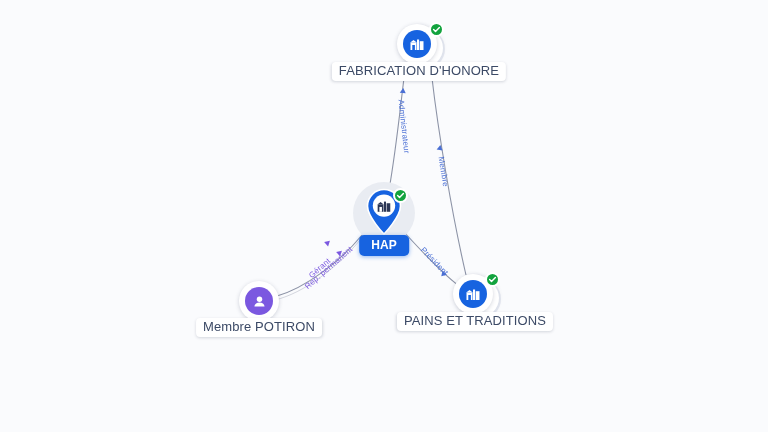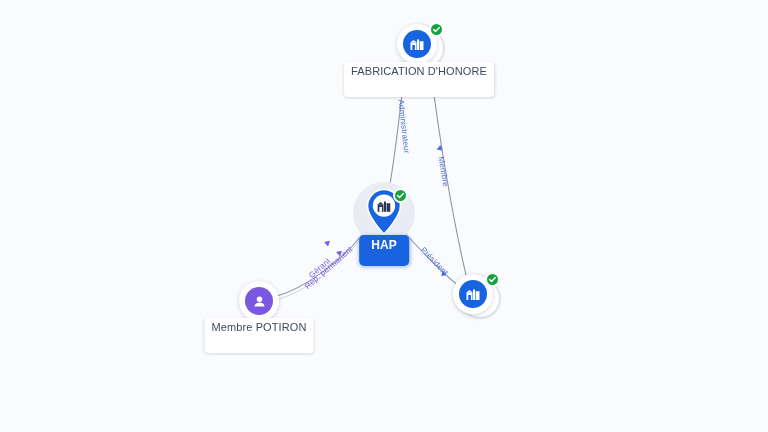--- a/index.html
+++ b/index.html
@@ -120,34 +120,34 @@
     display: flex;
     align-items: center;
     justify-content: center;
   }
   
   .label-chip {
     position: absolute;
     transform: translate(-50%, 0);
     background: #ffffff;
     border-radius: 4px;
-    padding: 3px 7px 20px 7px;
-    font-size: 11px;
+    padding: 3px 7px 4px 7px;
+    font-size: 13px;
     line-height: 12px;
     color: #3c4a66;
     white-space: nowrap;
     box-shadow: 0 1px 3px rgba(60,70,95,0.20);
     letter-spacing: 0.1px;
   }
   .label-chip.selected {
     background: #1763e0;
     color: #ffffff;
     font-weight: bold;
     border-radius: 5px;
-    padding: 4px 12px 15px 12px;
+    padding: 4px 12px 5px 12px;
     font-size: 12px;
     box-shadow: 0 1px 4px rgba(23,99,224,0.45);
   }
   .edge-label {
     position: absolute;
     font-size: 8px;
     line-height: 9px;
     white-space: nowrap;
     transform-origin: 0 50%;
     pointer-events: none;
@@ -233,20 +233,21 @@
           </svg>
         </div>
       </div>
       <div class="badge">
         <svg width="9" height="9" viewBox="0 0 10 10">
           <path d="M1.8 5.1 L3.9 7.2 L8.2 2.7" fill="none" stroke="#ffffff" stroke-width="1.6" stroke-linecap="round" stroke-linejoin="round"></path>
         </svg>
       </div>
     </div>
   </div>
+  <div class="label-chip" style="left:475px; top:312px;">PAINS ET TRADITIONS</div>
 
   <div class="node" style="left:259px; top:303px;">
     <div class="marker-wrap" style="width:40px;">
       <div class="disc">
         <div class="disc-inner person">
           <svg width="15" height="15" viewBox="0 0 16 16">
             <circle cx="8" cy="5.6" r="2.9" fill="#ffffff"></circle>
             <path d="M2.6 13.4 C2.9 10.2 5.2 9 8 9 C10.8 9 13.1 10.2 13.4 13.4 Z" fill="#ffffff"></path>
           </svg>
         </div>

